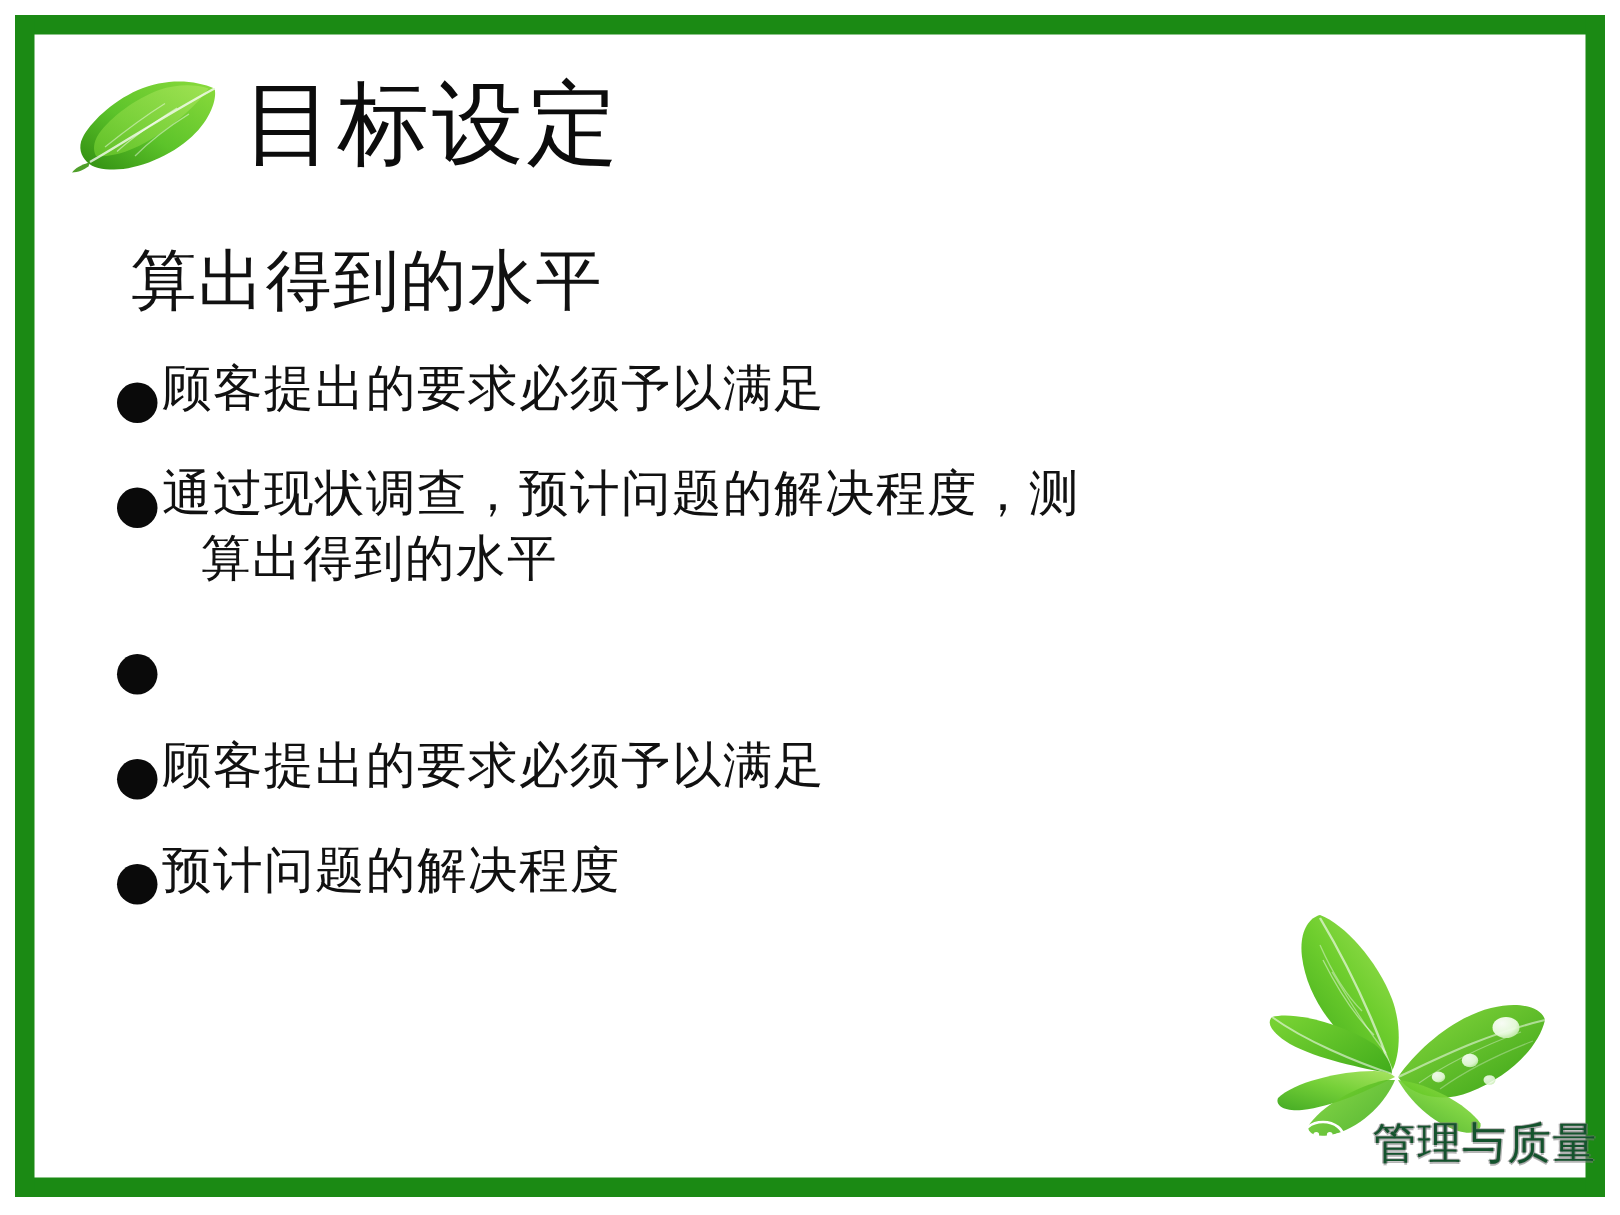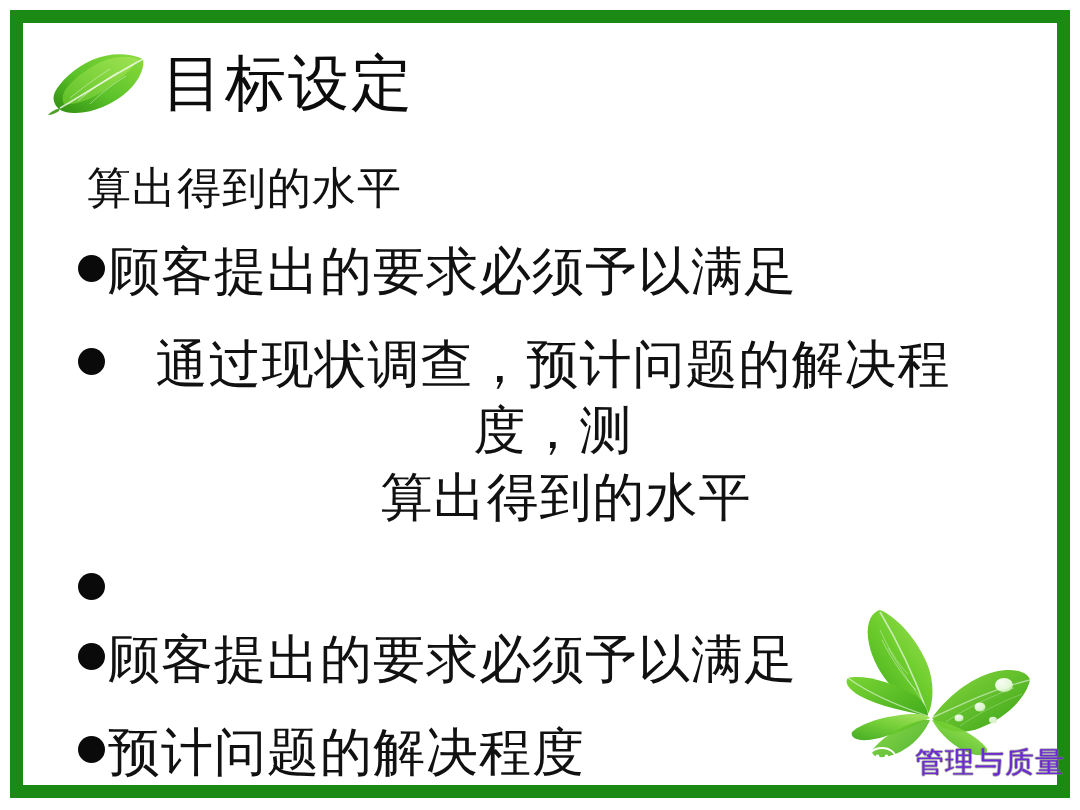--- a/index.html
+++ b/index.html
@@ -77,26 +77,25 @@
   .bullet-dot {
     flex: 0 0 auto;
     width: 27px;
     height: 27px;
     border-radius: 50%;
     background: #0a0a0a;
     margin-top: 17px;
     margin-right: 3px;
   }
   .bullet-text {
-    font-size: 52px;
+    font-size: 33px;
     line-height: 1.28;
     color: #111111;
     letter-spacing: 1px;
     max-width: 890px;
-    text-align: center;
   }
   .bullet-text .cont-line {
     display: block;
     padding-left: 26px;
   }
 
   
   #deco-leaves {
     position: absolute;
     left: 828px;
@@ -117,21 +116,21 @@
   #wechat-icon {
     width: 42px;
     height: 34px;
     margin-right: 7px;
     flex: 0 0 auto;
   }
   #watermark-text {
     font-family: "DejaVu Sans", "Liberation Sans", sans-serif;
     font-size: 29px;
     line-height: 1;
-    color: #6d28d9;
+    color: #14532d;
     text-shadow:
        1px 0 0 rgba(120,120,120,.55),
       -1px 0 0 rgba(120,120,120,.55),
        0 1px 0 rgba(120,120,120,.55),
        0 -1px 0 rgba(120,120,120,.55);
     letter-spacing: 1px;
     white-space: nowrap;
   }
 </style>
 </head>

